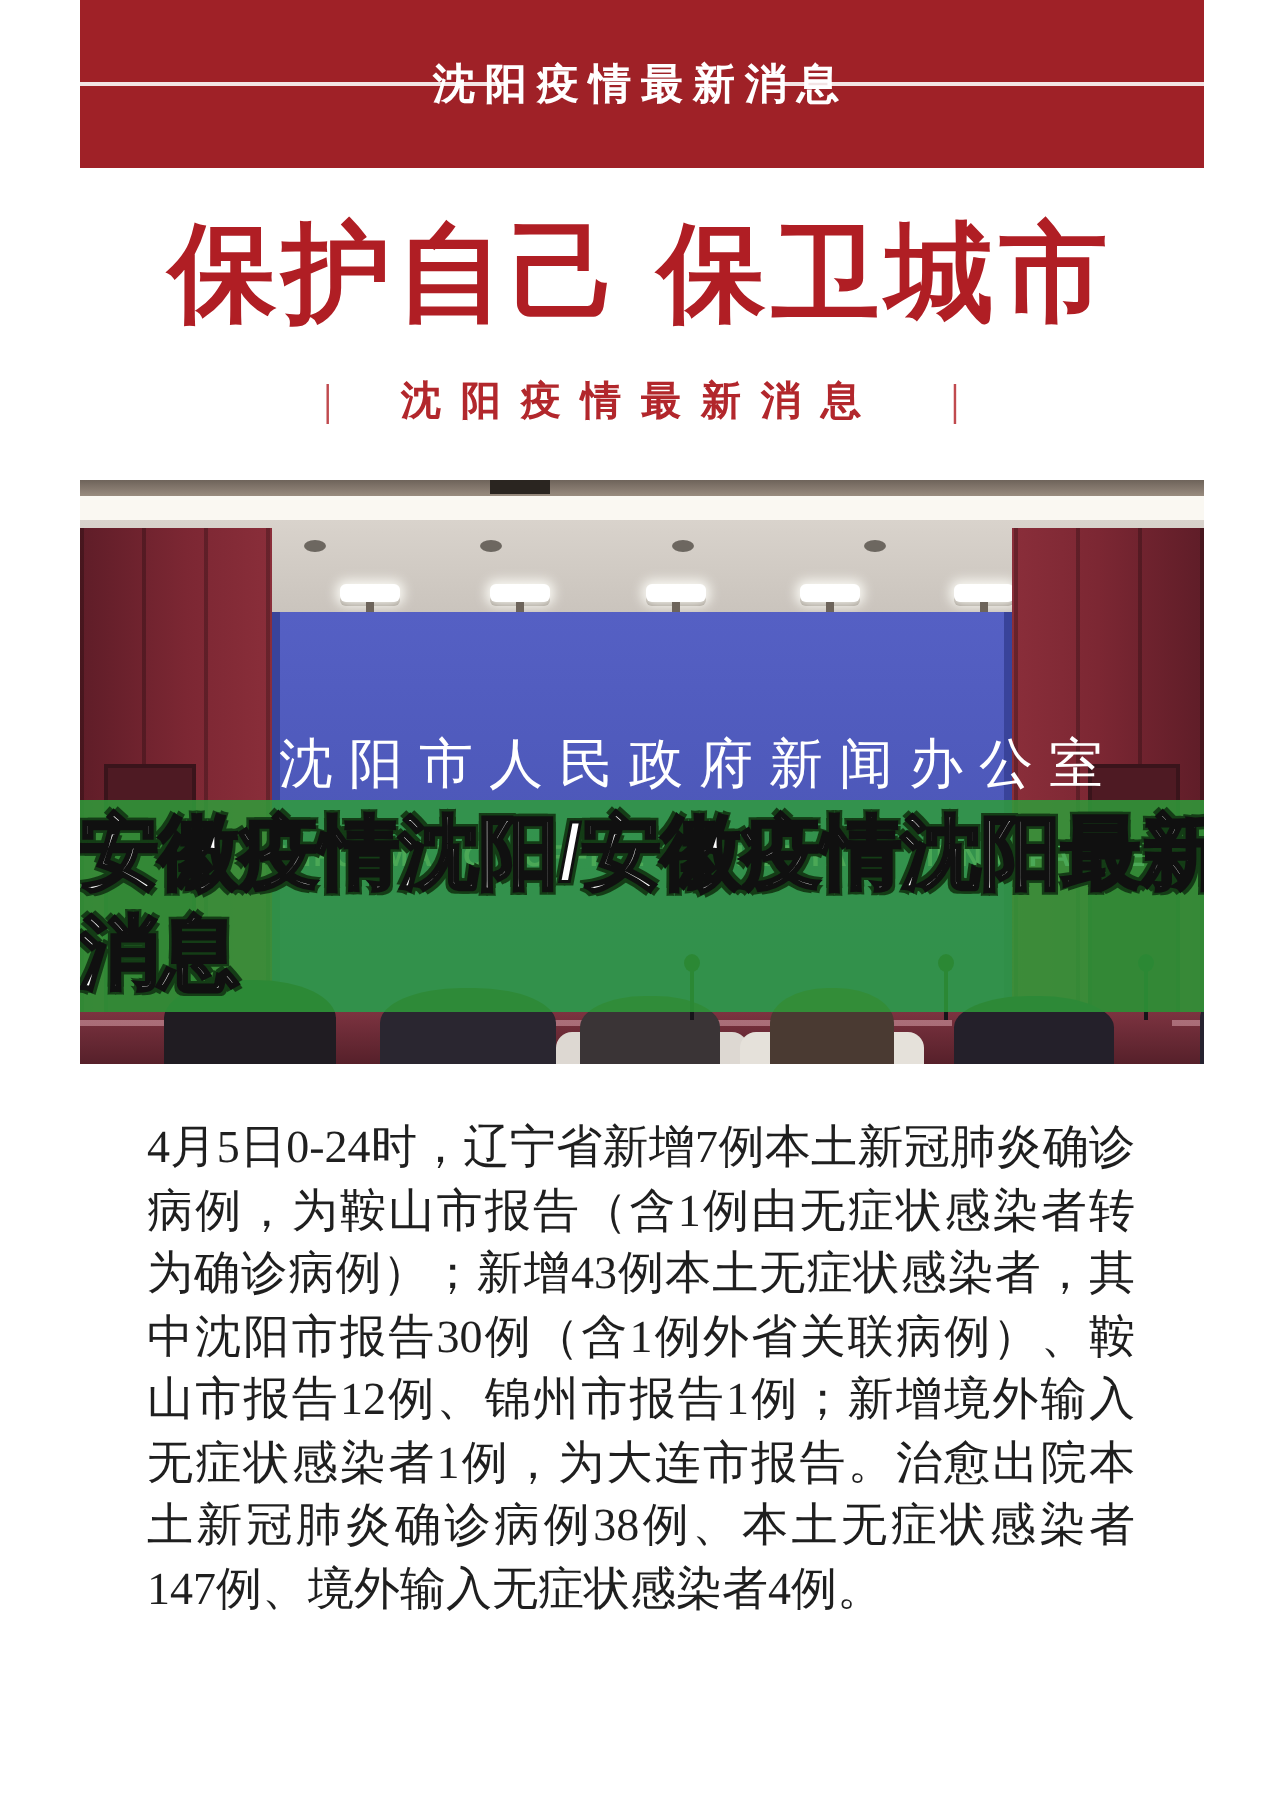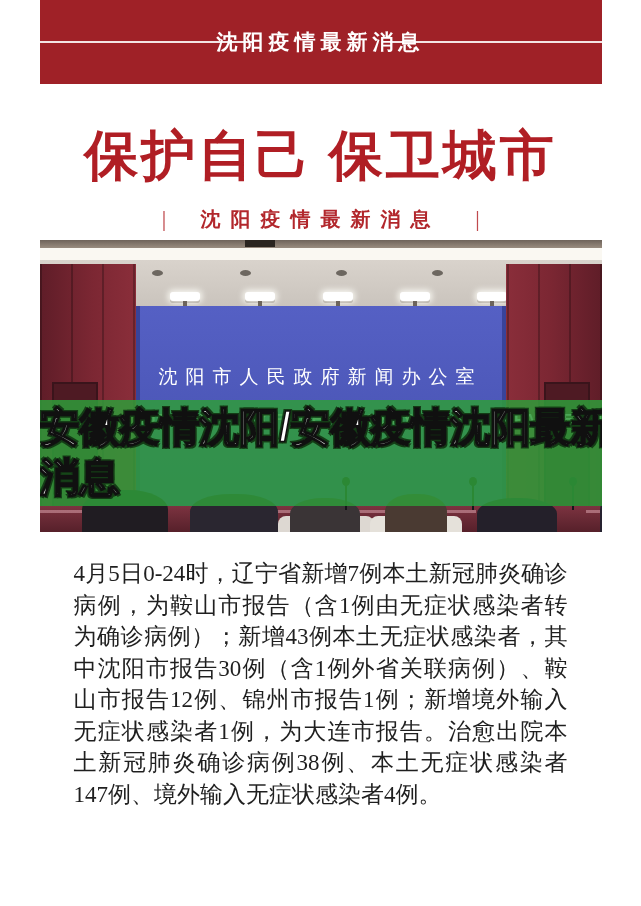--- a/index.html
+++ b/index.html
@@ -35,21 +35,21 @@
     top: 41px;
     height: 2px;
     background: rgba(255,255,255,0.88);
   }
   .topbar-line.left  { left: 0;  width: 212px; }
   .topbar-line.right { right: 0; width: 212px; }
 
   
   .hero { height: 156px; text-align: center; background: #ffffff; }
   .main-title {
-    padding-top: 36px;
+    padding-top: 17px;
     font-size: 54px;
     font-weight: bold;
     color: #b01e24;
     letter-spacing: 3px;
     white-space: nowrap;
   }
   .tagline {
     margin-top: 13px;
     display: flex;
     align-items: center;
@@ -83,21 +83,21 @@
   .wall.right { right: 0; transform: scaleX(-1); }
   .wall .seams { position: absolute; inset: 0;
     background: repeating-linear-gradient(90deg, rgba(0,0,0,.25) 0 2px, transparent 2px 31px); }
   .door { position: absolute; left: 12px; top: 118px; width: 46px; height: 144px;
     background: #4e1a23; border: 2px solid #3a141b; }
 
   .screen { position: absolute; left: 96px; right: 96px; top: 66px; height: 200px;
     background: linear-gradient(180deg, #5560c4, #4550ae);
     border-left: 4px solid #39439a; border-right: 4px solid #39439a;
     text-align: center; }
-  .screen-cn { margin-top: 58px; color: #ffffff; font-size: 19px; letter-spacing: 8px;
+  .screen-cn { margin-top: 58px; color: #ffffff; font-size: 27px; letter-spacing: 8px;
     font-family: "Liberation Sans", "DejaVu Sans", sans-serif; font-weight: 500; white-space: nowrap; }
   .screen-en { margin-top: 20px; color: #e6e9f8; font-size: 15px; letter-spacing: 1.1px;
     font-family: "Liberation Sans", "DejaVu Sans", sans-serif; font-weight: bold; white-space: nowrap; }
 
   .stage { position: absolute; left: 0; right: 0; top: 266px; height: 26px;
     background: linear-gradient(180deg, #7c3340, #56202a); }
   .stage-hl { position: absolute; left: 0; right: 0; top: 270px; height: 3px;
     background: repeating-linear-gradient(90deg, rgba(214,160,170,.55) 0 46px, rgba(0,0,0,0) 46px 78px); }
 
   .head { position: absolute; bottom: 0; border-radius: 46% 46% 0 0; }

